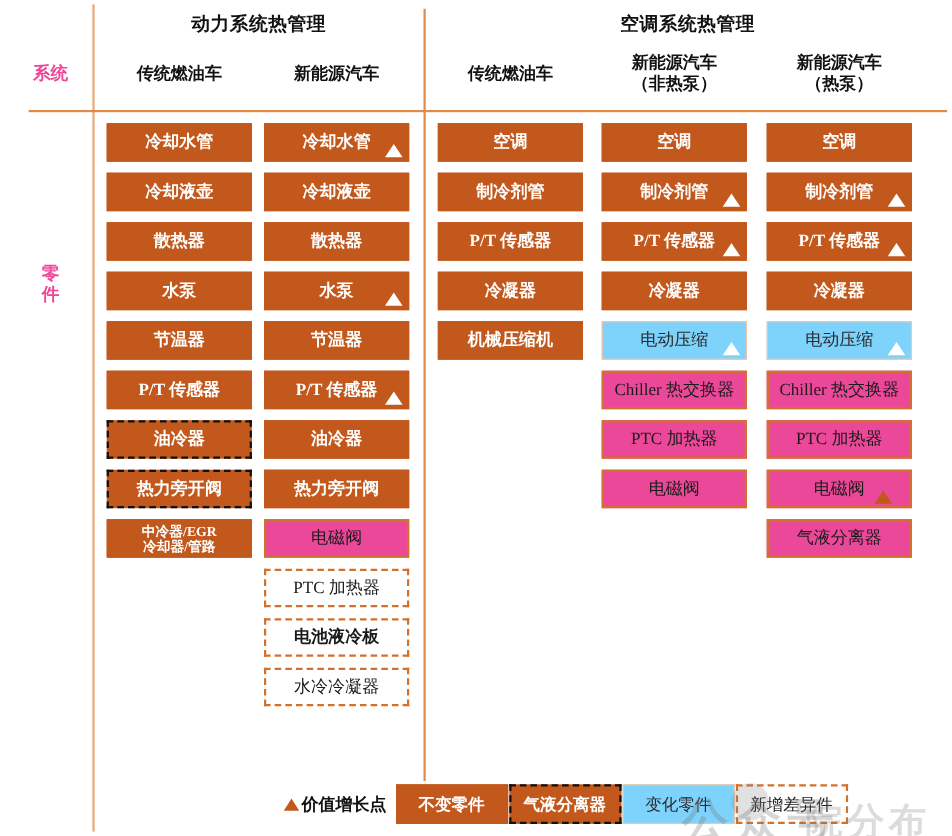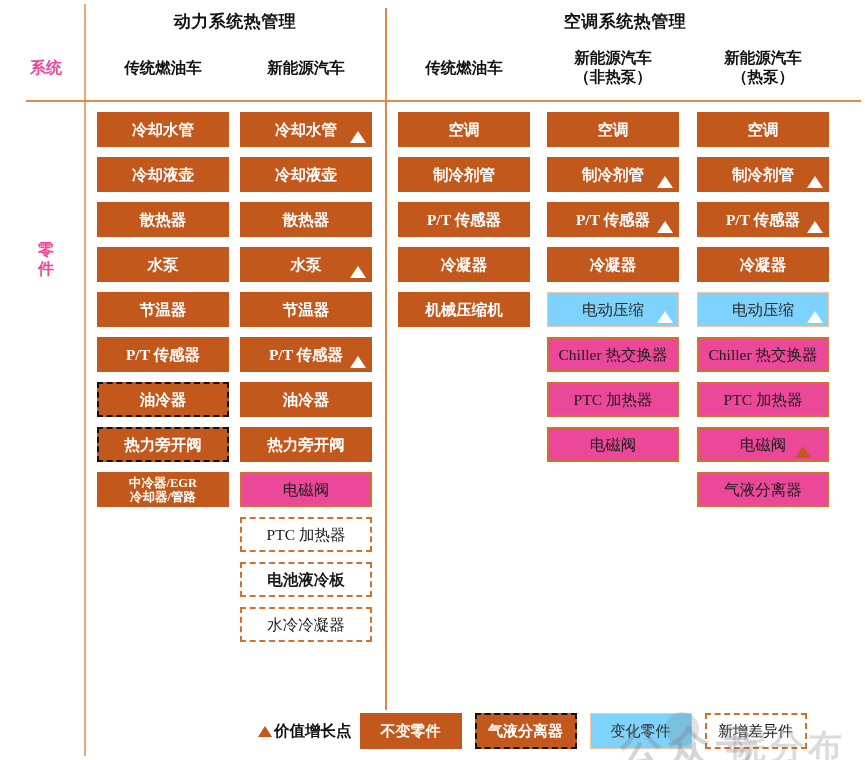--- a/index.html
+++ b/index.html
@@ -107,21 +107,21 @@
     width:0;height:0;
     border-left:7px solid transparent;
     border-right:7px solid transparent;
     border-bottom:11px solid #C2581C;
     margin-right:2px;
   }
   .lg-chip{
     box-sizing:border-box;
     height:36px;min-width:102px;
     display:flex;align-items:center;justify-content:center;
-    font-size:15px;padding:16px 6px;margin-right:13px;white-space:nowrap;
+    font-size:15px;padding:16px 6px;margin-right:1px;white-space:nowrap;
   }
 
   
   #watermark{
     position:absolute;left:620px;top:718px;
     font-size:42px;font-weight:bold;
     color:rgba(120,120,120,0.30);
     letter-spacing:6px;
     pointer-events:none;
     white-space:nowrap;

